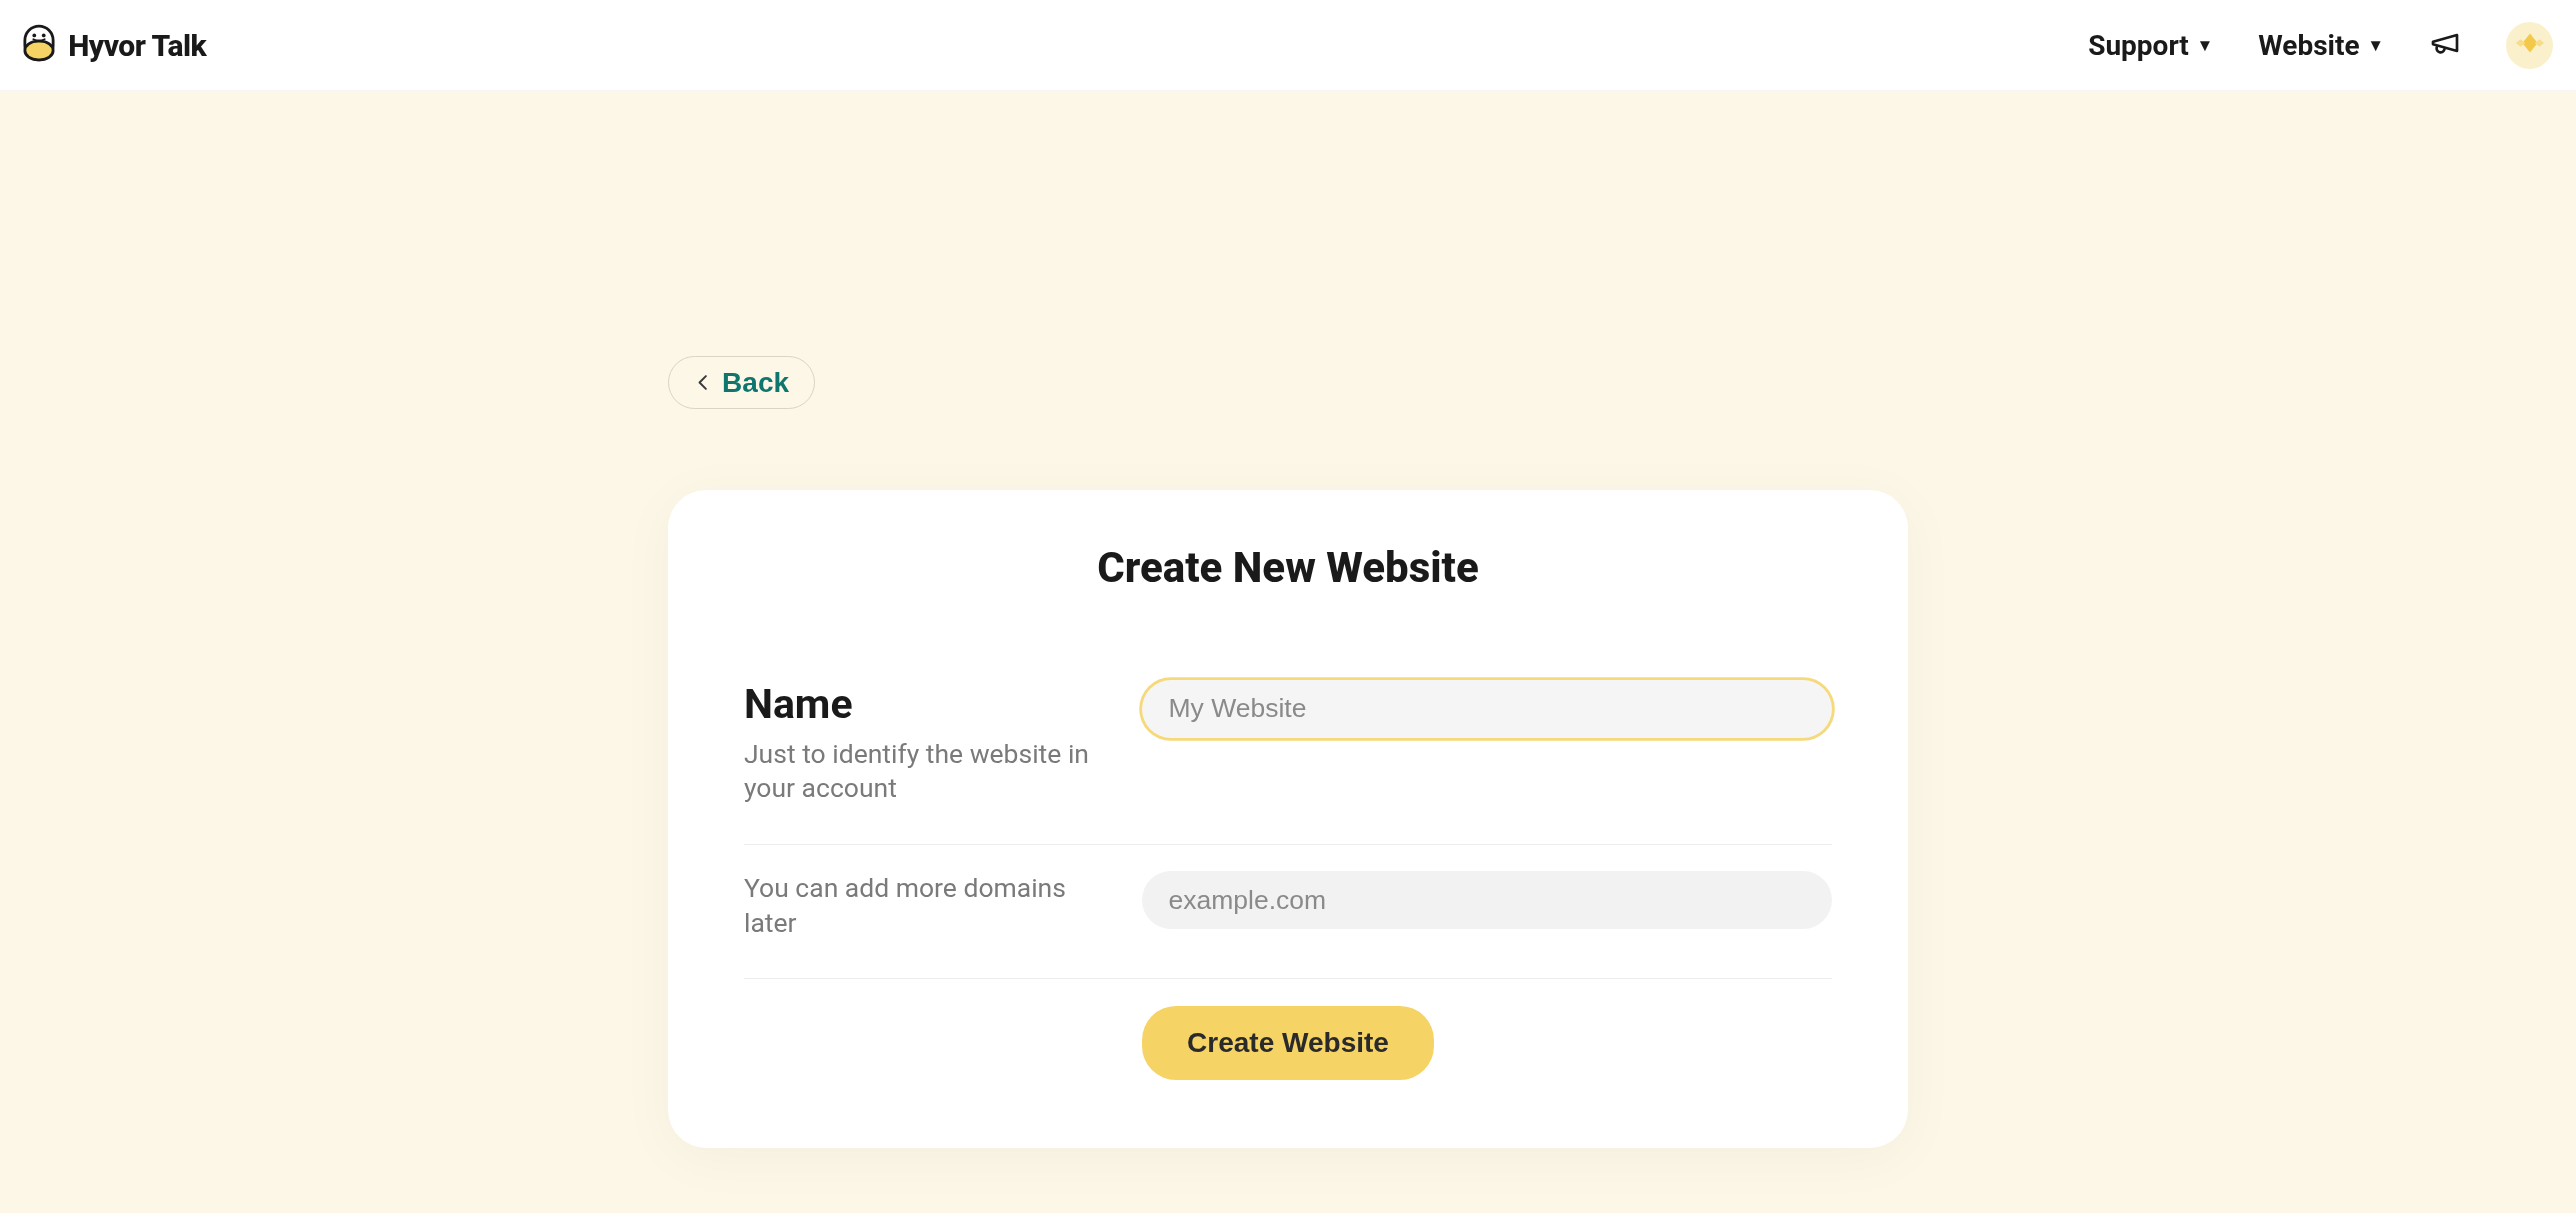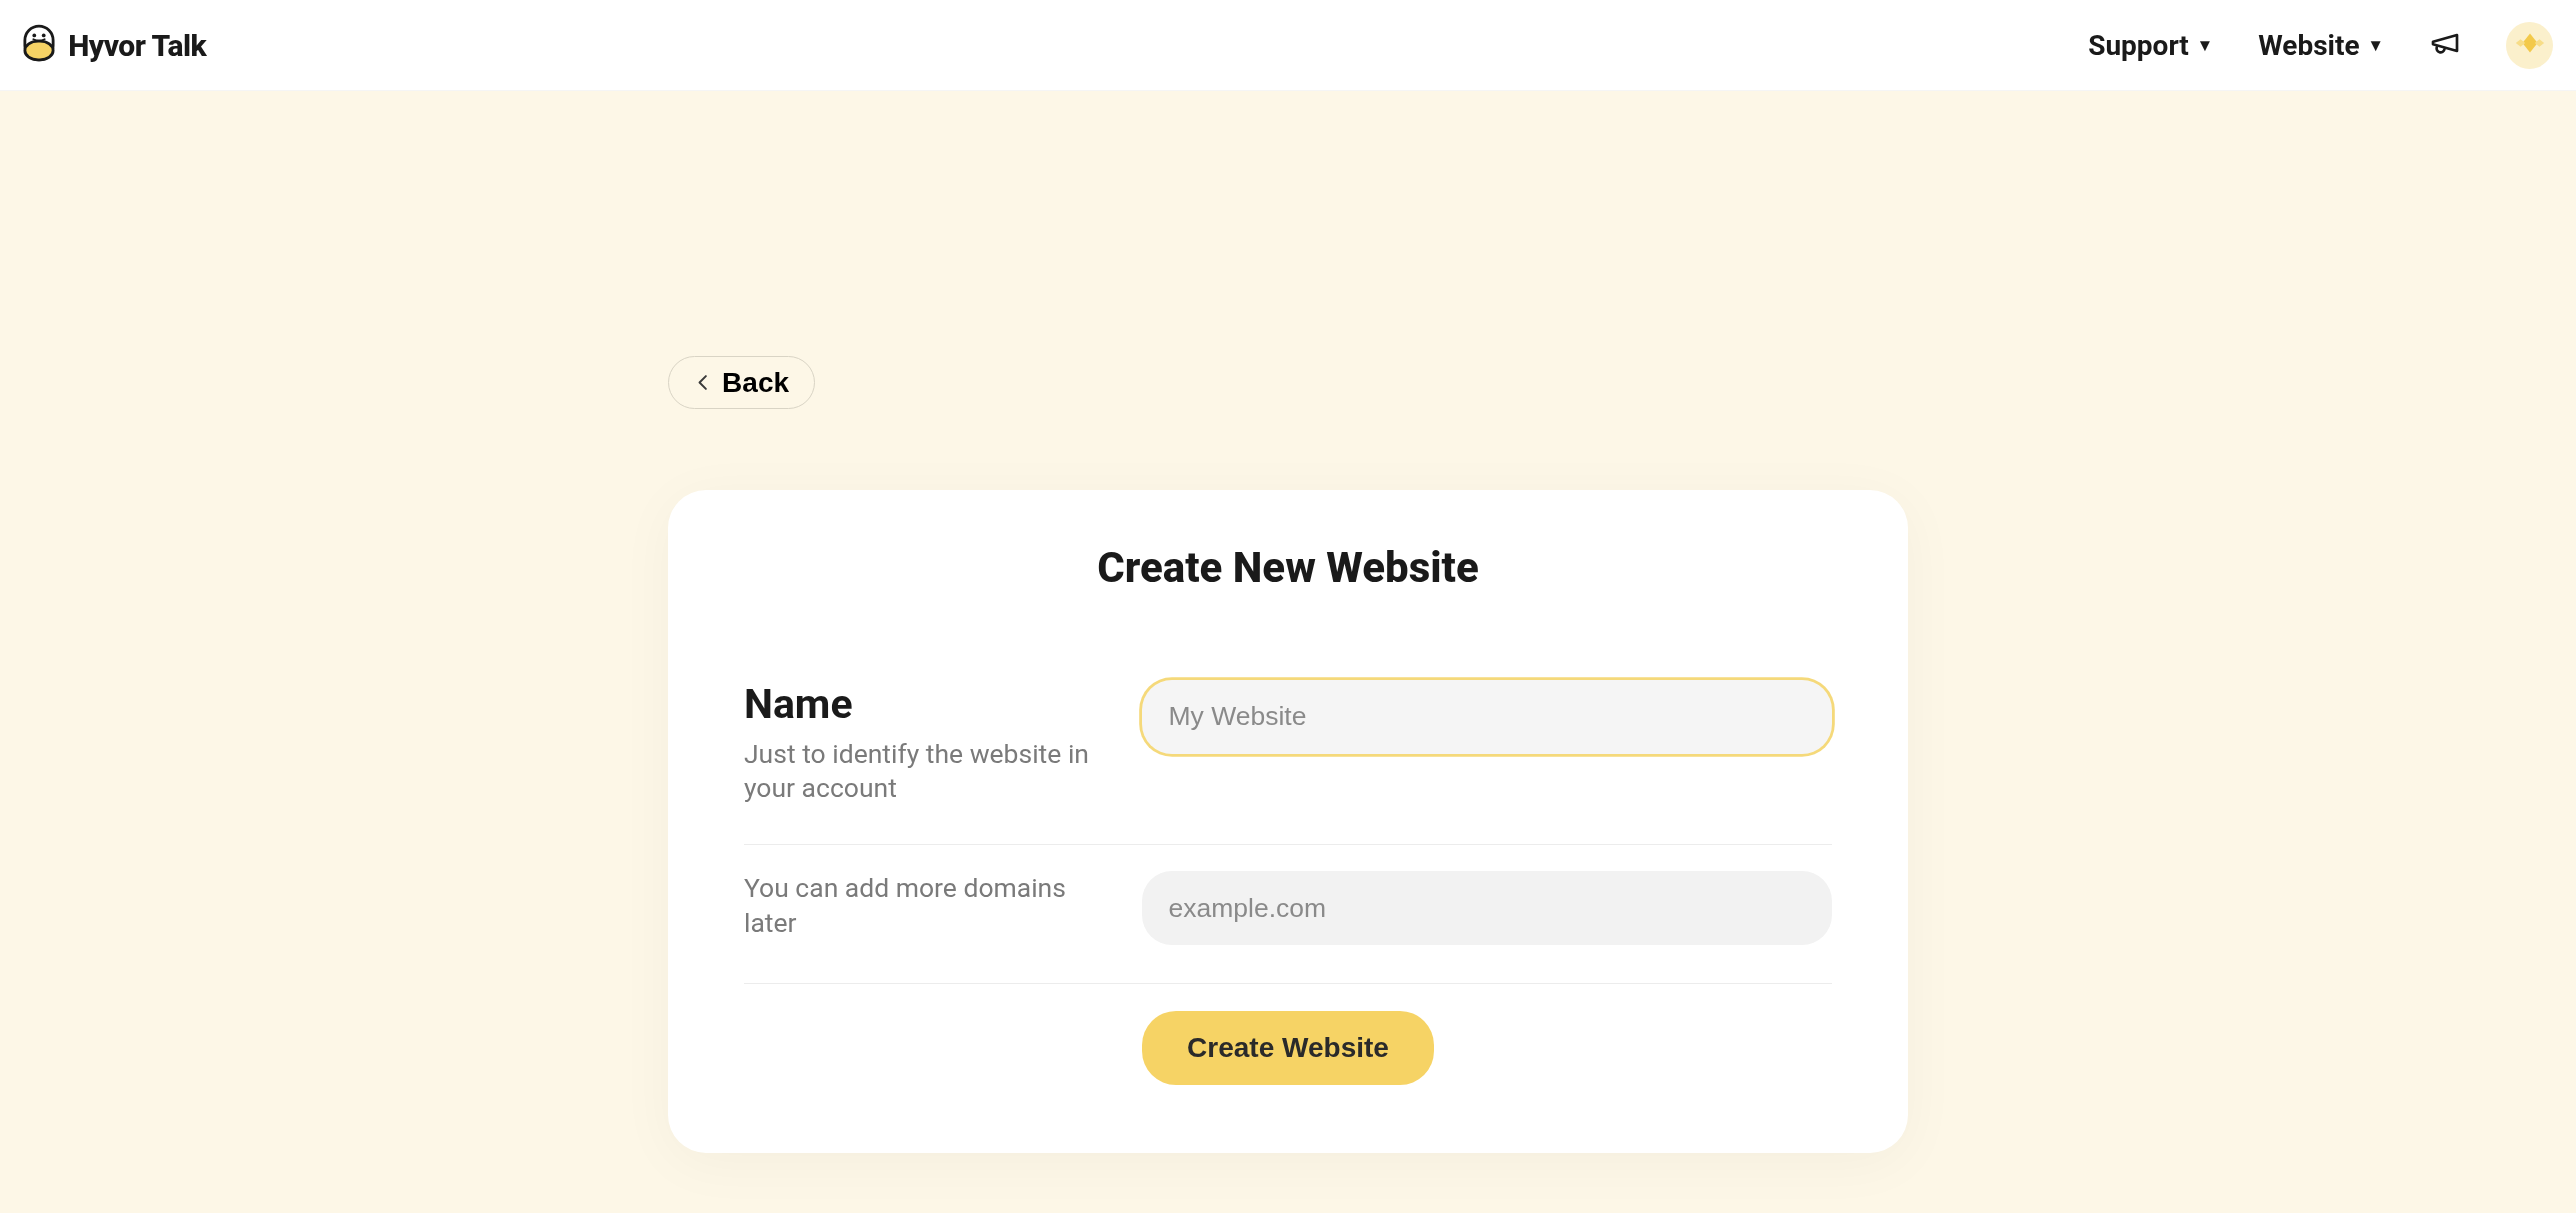--- a/index.html
+++ b/index.html
@@ -79,21 +79,21 @@
   .back-btn {
     display: inline-flex;
     align-items: center;
     gap: 9.5px;
     border: 1.9px solid #d9d4c5;
     background: transparent;
     border-radius: 945px;
     padding: 9.5px 24.6px;
     font-size: 28px;
     font-weight: 700;
-    color: #000000;
+    color: #0f766e;
     cursor: pointer;
     margin-bottom: 53px;
   }
   .card {
     background: #ffffff;
     border-radius: 38px;
     padding: 53px 76px 68px 76px;
     box-shadow: 0 9.5px 57px rgba(0,0,0,0.04);
     margin-top: 28px;
   }
@@ -124,21 +124,21 @@
   .form-help {
     font-size: 26.5px;
     color: #7a7a7a;
     line-height: 1.3;
   }
   .form-field {
     flex: 1;
   }
   .text-input {
     width: 100%;
-    height: 74px;
+    height: 58px;
     border-radius: 30px;
     border: none;
     background: #f2f2f2;
     padding: 0 26.5px;
     font-size: 26.5px;
     color: #1a1a1a;
     outline: none;
   }
   .text-input::placeholder {
     color: #8a8a8a;

